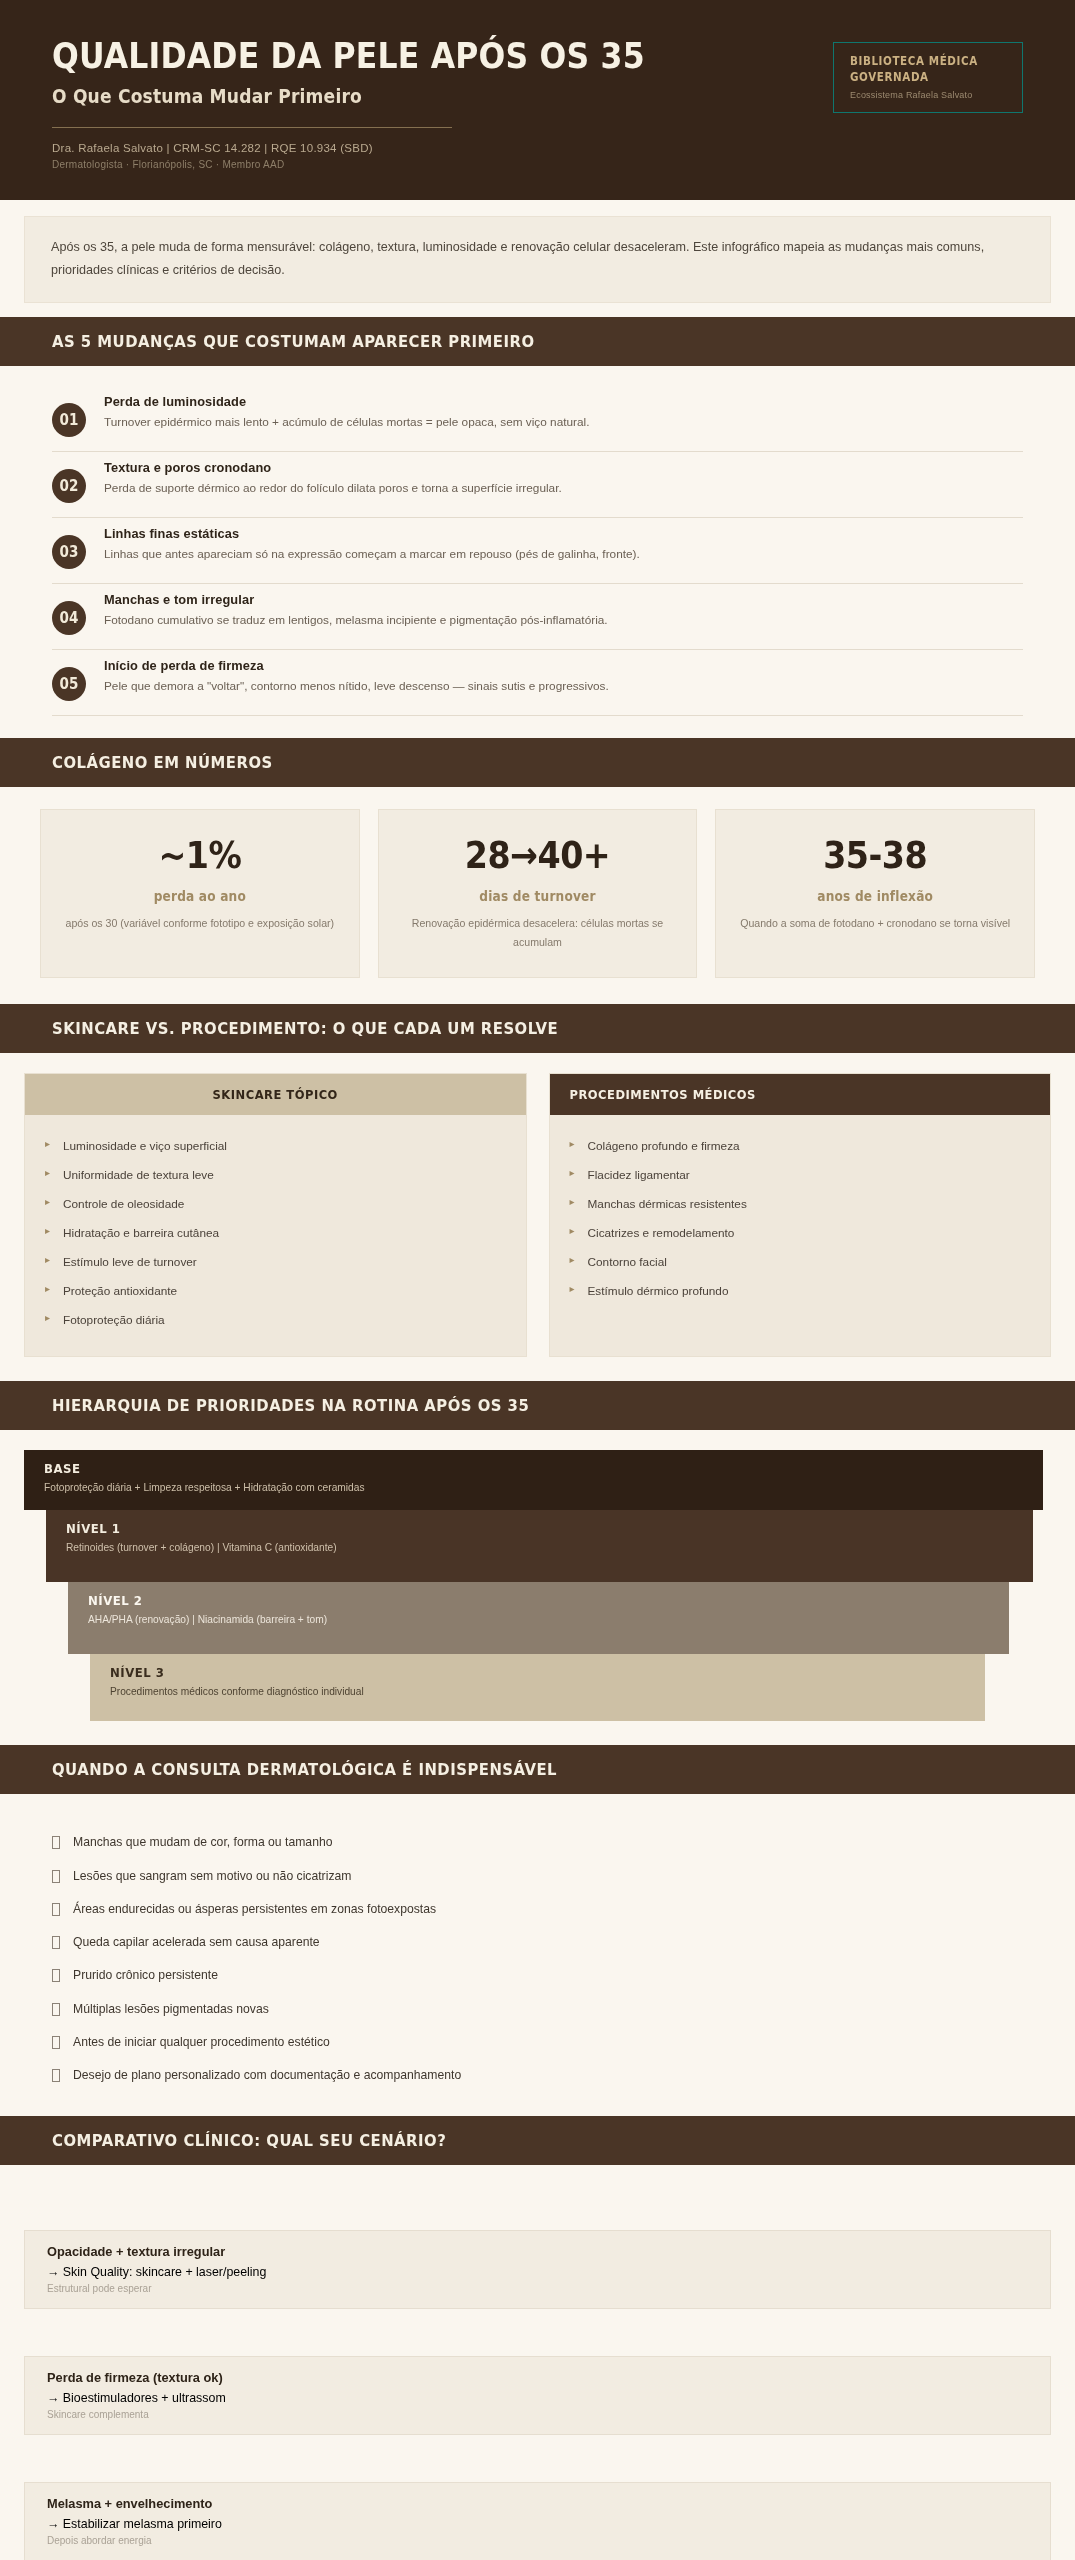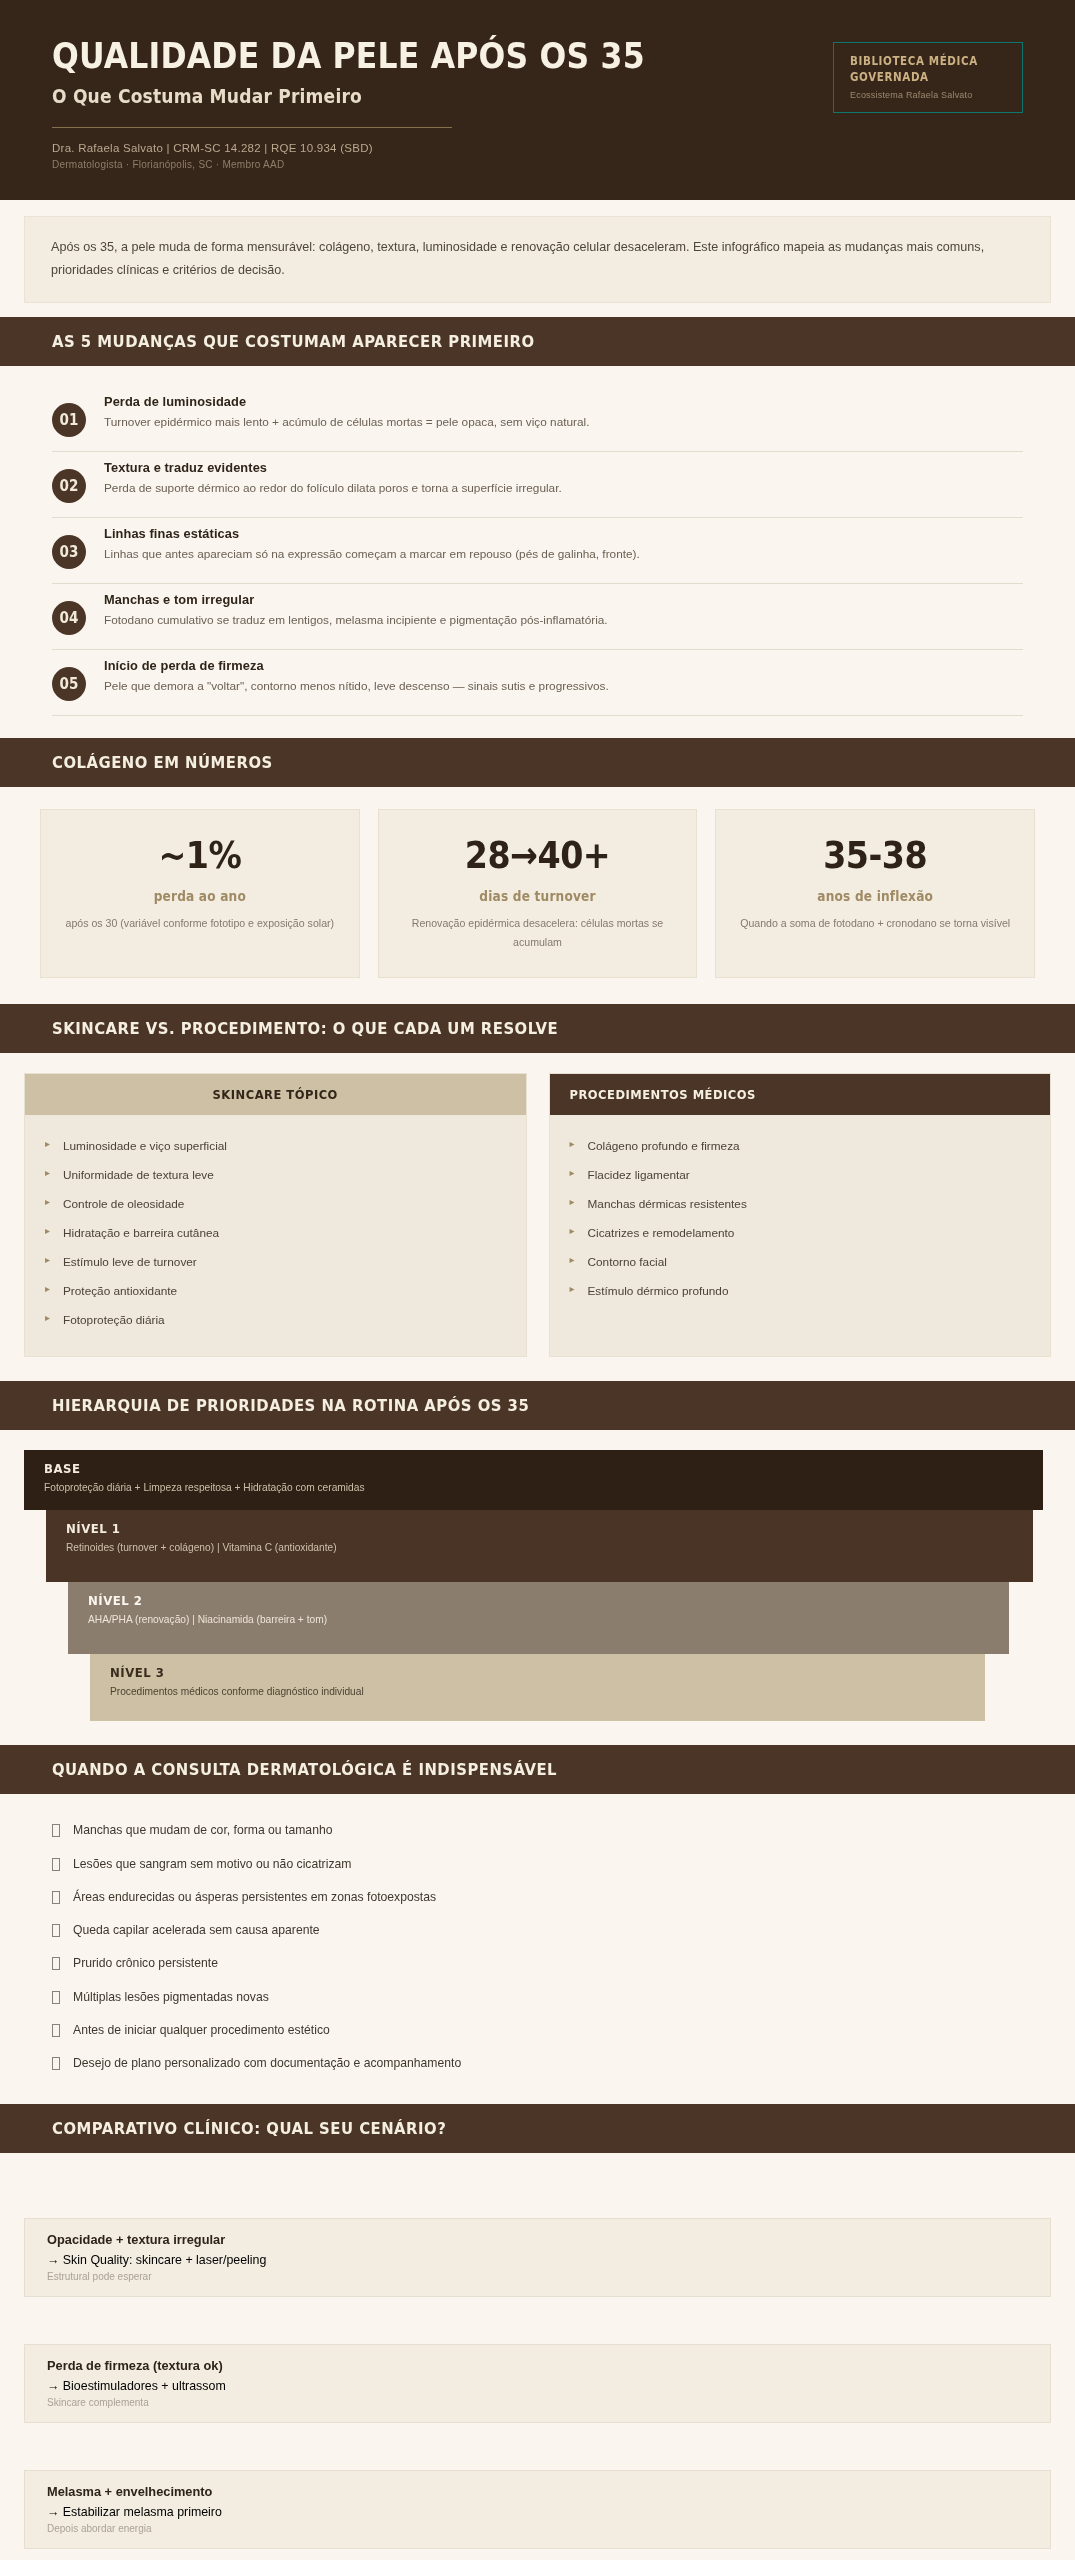--- a/index.html
+++ b/index.html
@@ -160,21 +160,21 @@
   .lvl.base{background:#2f2015;color:#f3ecde;}
   .lvl.base .lvl-d{color:#cdbfa9;}
   .lvl.l1{background:#493426;color:#f3ecde;margin-left:22px;margin-right:10px;padding-bottom:26px;}
   .lvl.l1 .lvl-d{color:#cfc0ab;}
   .lvl.l2{background:#8b7d6d;color:#fbf7ef;margin-left:44px;margin-right:34px;padding-bottom:26px;}
   .lvl.l2 .lvl-d{color:#ece5da;}
   .lvl.l3{background:#cdc0a5;color:#3a2d1e;margin-left:66px;margin-right:58px;padding-bottom:20px;}
   .lvl.l3 .lvl-d{color:#4e4332;}
 
   
-  .checks{padding:20px 52px 24px 52px;border-radius:28px;}
+  .checks{padding:32px 52px 24px 52px;border-radius:28px;}
   .chk{display:flex;align-items:flex-start;gap:13px;padding:7.5px 0;}
   .chkbox{
     flex:0 0 auto;width:8px;height:13px;border:1px solid #8b8277;margin-top:3px;
   }
   .chk span{font-size:12.2px;color:#3f372e;line-height:1.5;}
 
   
   .scen-wrap{padding:18px 24px 22px 24px;}
   .scen{
     background:var(--card);border:1px solid #e6ded0;
@@ -219,21 +219,21 @@
       <div class="nrow">
         <div class="ncirc">01</div>
         <div>
           <div class="ntitle">Perda de luminosidade</div>
           <div class="ndesc">Turnover epidérmico mais lento + acúmulo de células mortas = pele opaca, sem viço natural.</div>
         </div>
       </div>
       <div class="nrow">
         <div class="ncirc">02</div>
         <div>
-          <div class="ntitle">Textura e traduz evidentes</div>
+          <div class="ntitle">Textura e poros cronodano</div>
           <div class="ndesc">Perda de suporte dérmico ao redor do folículo dilata poros e torna a superfície irregular.</div>
         </div>
       </div>
       <div class="nrow">
         <div class="ncirc">03</div>
         <div>
           <div class="ntitle">Linhas finas estáticas</div>
           <div class="ndesc">Linhas que antes apareciam só na expressão começam a marcar em repouso (pés de galinha, fronte).</div>
         </div>
       </div>

